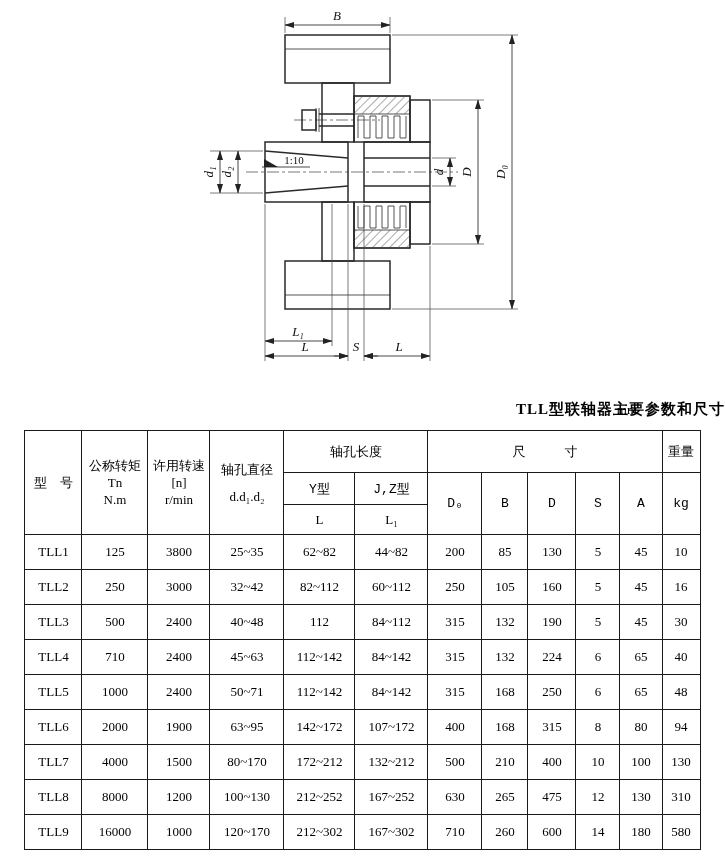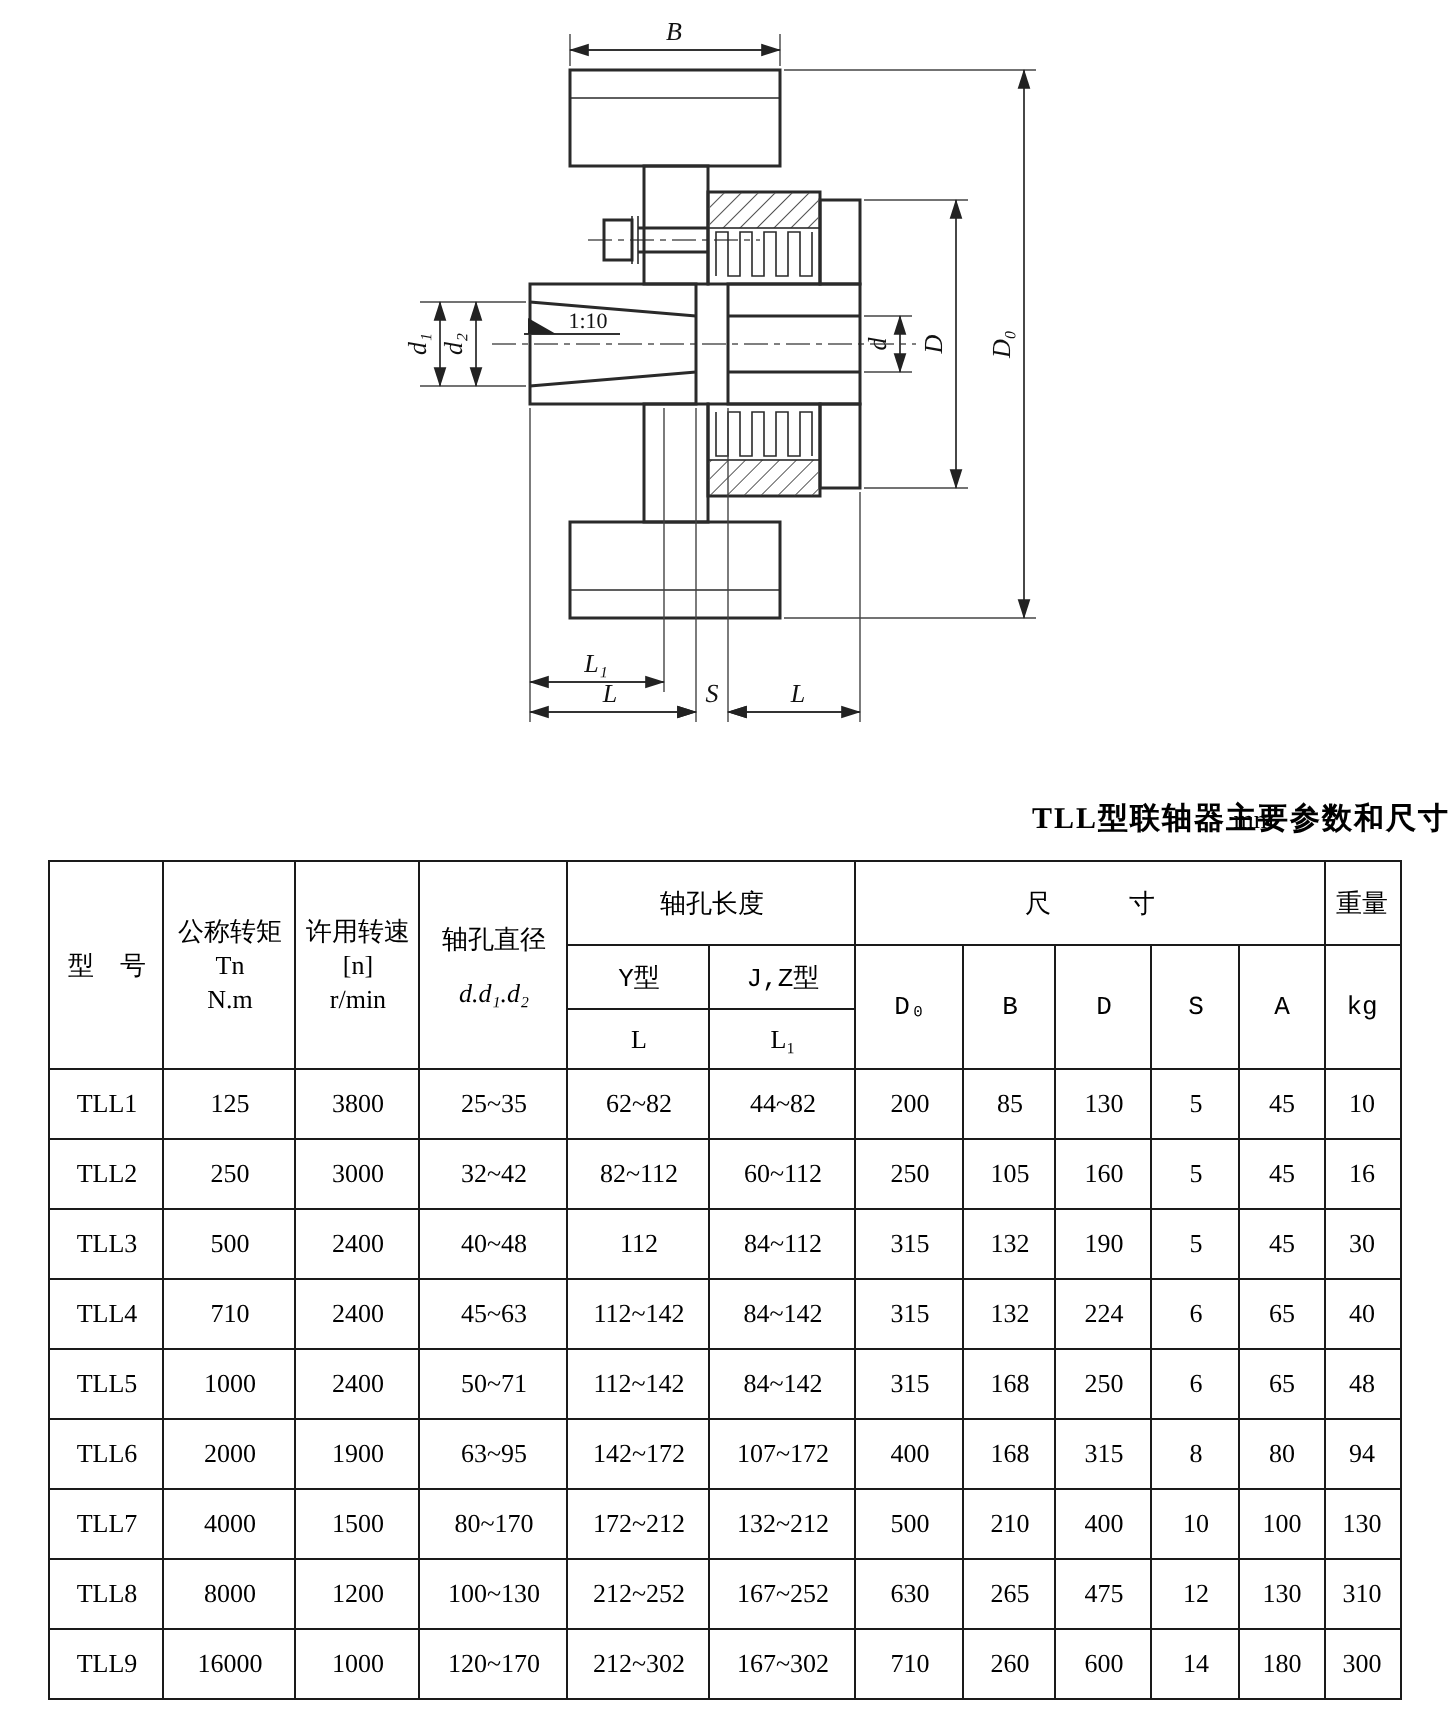--- a/index.html
+++ b/index.html
@@ -24,21 +24,21 @@
   table.params { border-collapse:collapse; table-layout:fixed; width:675px; margin:10px auto 0; }
   table.params th, table.params td {
     border:1px solid #1a1a1a; text-align:center; vertical-align:middle;
     font-weight:normal; font-size:13px; padding:0 1px;
   }
   thead tr.h1 { height:42px; }
   thead tr.h2 { height:32px;font-family:Liberation Mono, monospace; }
   thead tr.h3 { height:30px; }
   tbody tr    { height:35px; }
   .stack div  { line-height:17px; }
-  .gap-top    { margin-top:10px;font-style:italic; }
+  .gap-top    { margin-top:10px; }
 </style>
 </head>
 <body>
 
 <div class="page">
 
   <svg width="725" height="378" viewBox="0 0 725 378">
     <defs>
       <pattern id="hatch" width="6" height="6" patternUnits="userSpaceOnUse" patternTransform="rotate(45)">
         <line x1="0" y1="0" x2="0" y2="6" stroke="#555" stroke-width="1"></line>
@@ -335,18 +335,18 @@
           <td>16000</td>
           <td>1000</td>
           <td>120~170</td>
           <td>212~302</td>
           <td>167~302</td>
           <td>710</td>
           <td>260</td>
           <td>600</td>
           <td>14</td>
           <td>180</td>
-          <td>300</td>
+          <td>580</td>
         </tr>
       </tbody>
   </table>
 
 </div>
 
 </body></html>

